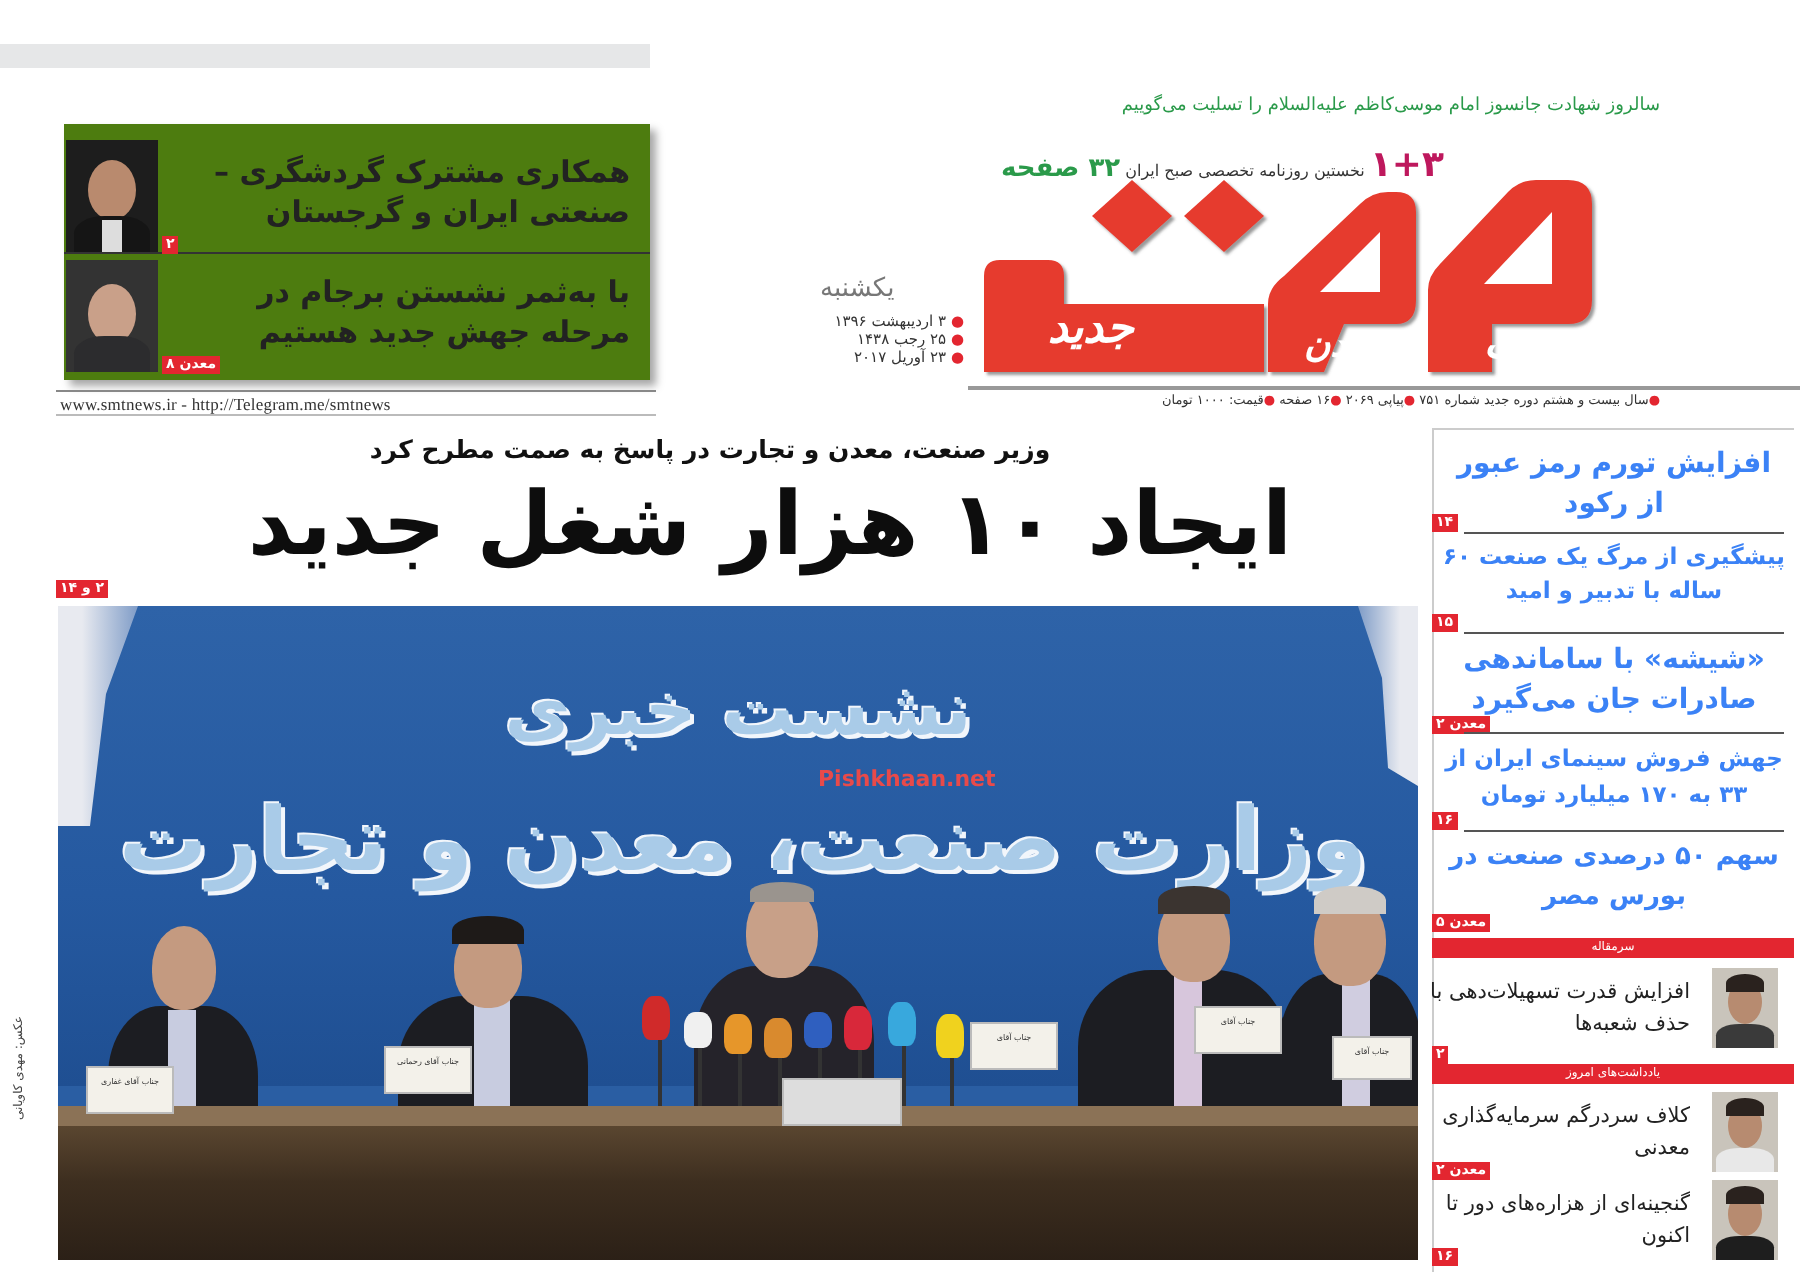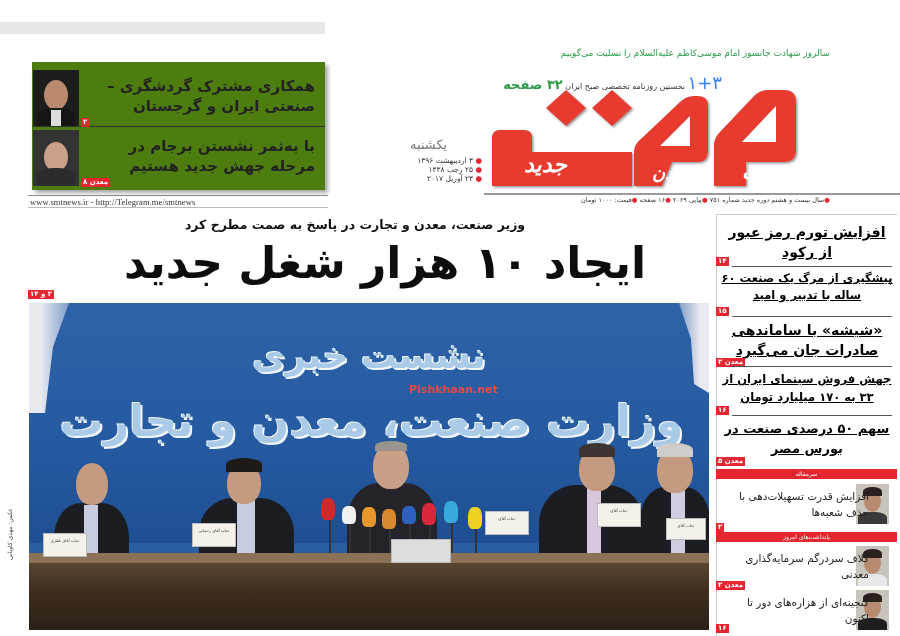--- a/index.html
+++ b/index.html
@@ -31,21 +31,21 @@
   .links-line2 { left: 28px; top: 207px; width: 300px; height: 1px; background: #bbb; }
 
   
   .weekday { left: 410px; top: 137px; font-size: 13px; color: #777; direction: rtl; }
   .date-lines { left: 362px; top: 156px; width: 120px; font-size: 7.5px; line-height: 9px; color: #333; direction: rtl; text-align: right; }
   .date-lines .dot { color: #e32630; }
 
   
   .tagline { left: 500px; top: 48px; width: 330px; font-size: 9px; color: #2a9a4a; text-align: right; direction: rtl; }
   .subtag { left: 452px; top: 72px; width: 270px; direction: rtl; text-align: right; color: #333; font-size: 8px; white-space: nowrap; }
-  .subtag .big { color: #3b82f6; font-weight: normal; font-size: 18px; }
+  .subtag .big { color: #be185d; font-weight: bold; font-size: 18px; }
   .subtag .pages { color: #2a9a4a; font-weight: bold; font-size: 13px; }
   .logo { left: 484px; top: 90px; width: 340px; height: 100px; }
   .logo-word { position: absolute; color: #fff; font-weight: bold; font-size: 20px; font-family: "DejaVu Sans", sans-serif; direction: rtl; font-style: italic; }
 
   
   .info-strip-line { left: 484px; top: 193px; width: 416px; height: 2px; background: #999; }
   .info-strip { left: 500px; top: 196px; width: 330px; font-size: 6.5px; color: #333; direction: rtl; text-align: right; white-space: nowrap; }
   .info-strip .dot { color: #e32630; }
 
   
@@ -71,28 +71,28 @@
   .person .body { position: absolute; border-radius: 35% 35% 0 0; background: #1c1d22; }
   .person .shirt { position: absolute; background: #c8cce0; }
   .nameplate { position: absolute; background: #f3f1ea; font-size: 4px; color: #333; text-align: center; direction: rtl; padding-top: 4px; border: 1px solid #bbb; }
   .mic { position: absolute; border-radius: 40% 40% 30% 30%; }
   .mic-stem { position: absolute; width: 2px; background: #333; }
   .photo-credit { left: 6px; top: 560px; font-size: 6px; color: #444; transform: rotate(-90deg); transform-origin: left top; white-space: nowrap; direction: rtl; }
 
   
   .sidebar { left: 716px; top: 214px; width: 181px; height: 422px; }
   .side-item { position: absolute; left: 0; width: 181px; }
-  .side-item .txt { position: absolute; right: 4px; width: 172px; text-align: center; direction: rtl; font-weight: bold; color: #000000; text-decoration: underline; }
+  .side-item .txt { position: absolute; right: 4px; width: 172px; text-align: center; direction: rtl; font-weight: bold; color: #3b82f6; }
   .side-rule { position: absolute; left: 16px; width: 160px; height: 1px; background: #555; }
   .side-section-bar { position: absolute; left: 0; width: 181px; height: 10px; background: #e32630; color: #fff; font-size: 6px; text-align: center; line-height: 10px; direction: rtl; }
   .side-photo { position: absolute; width: 33px; height: 40px; background: #c9c4bb; overflow: hidden; }
   .side-photo .face { position: absolute; left: 8px; top: 6px; width: 17px; height: 22px; border-radius: 50%; background: #b78b70; }
   .side-photo .hair { position: absolute; left: 7px; top: 3px; width: 19px; height: 9px; border-radius: 50% 50% 0 0; background: #2a221e; }
   .side-photo .body { position: absolute; left: 2px; top: 28px; width: 29px; height: 14px; border-radius: 40% 40% 0 0; background: #3a3a3a; }
-  .col-txt { position: absolute; right: 28px; width: 135px; text-align: right; direction: rtl; color: #222; font-size: 11px; line-height: 17px; }
+  .col-txt { position: absolute; right: 52px; width: 135px; text-align: right; direction: rtl; color: #222; font-size: 11px; line-height: 17px; }
 </style>
 </head>
 <body>
 
 <div class="abs top-bar"></div>
 
 <div class="abs teaser-box">
   <div class="teaser-item t1">
     <div class="teaser-photo" style="background:#1d1d1d;">
       <div class="face" style="background:#b98a6e;"></div>

